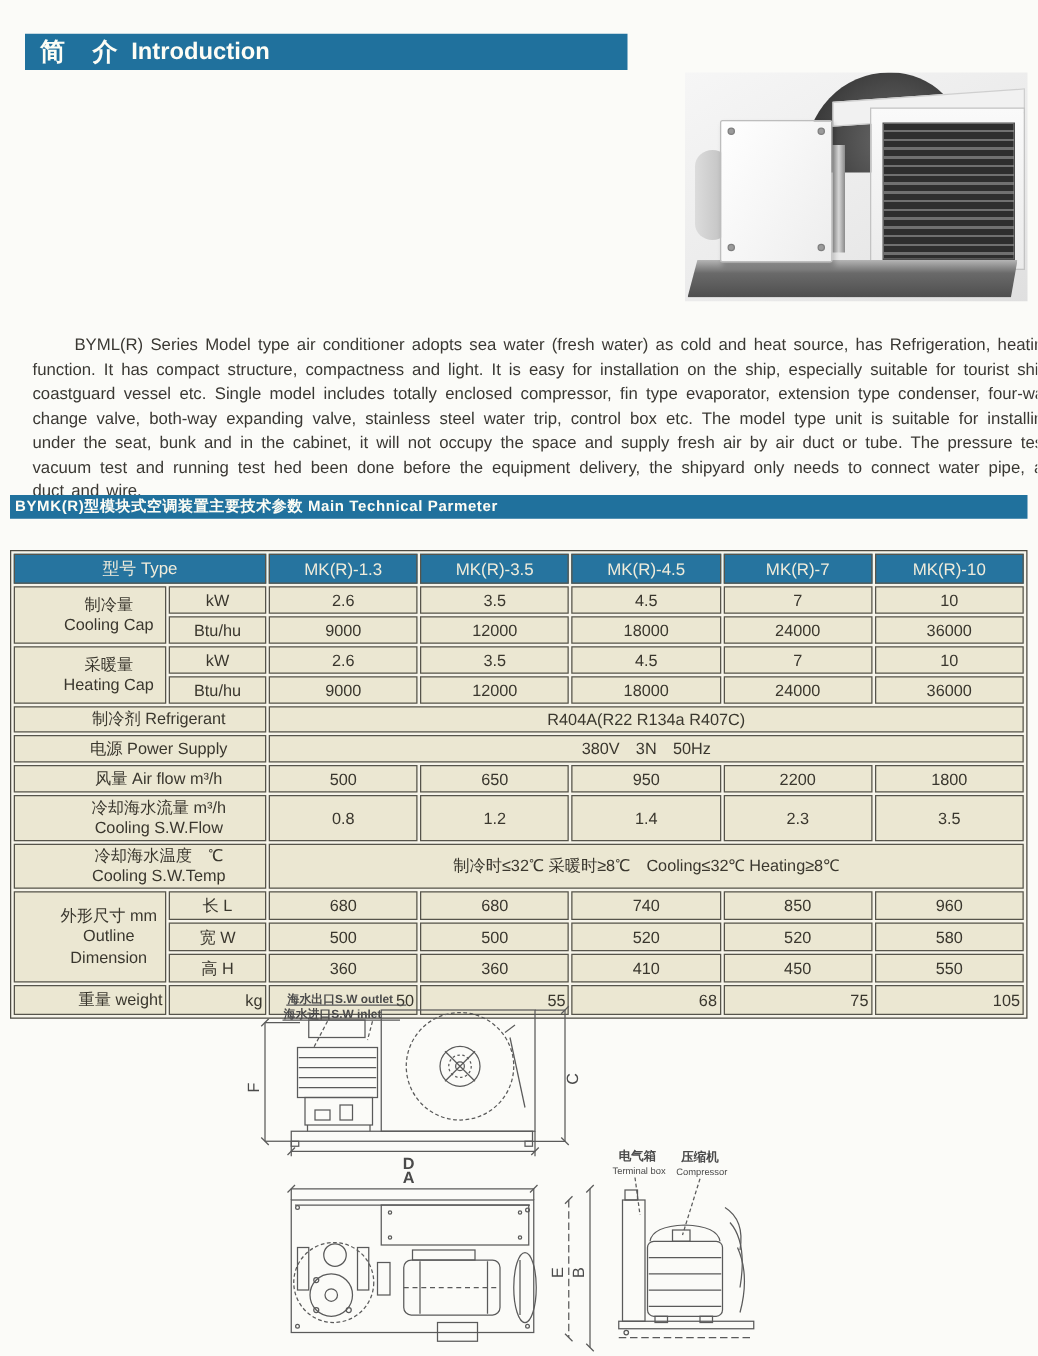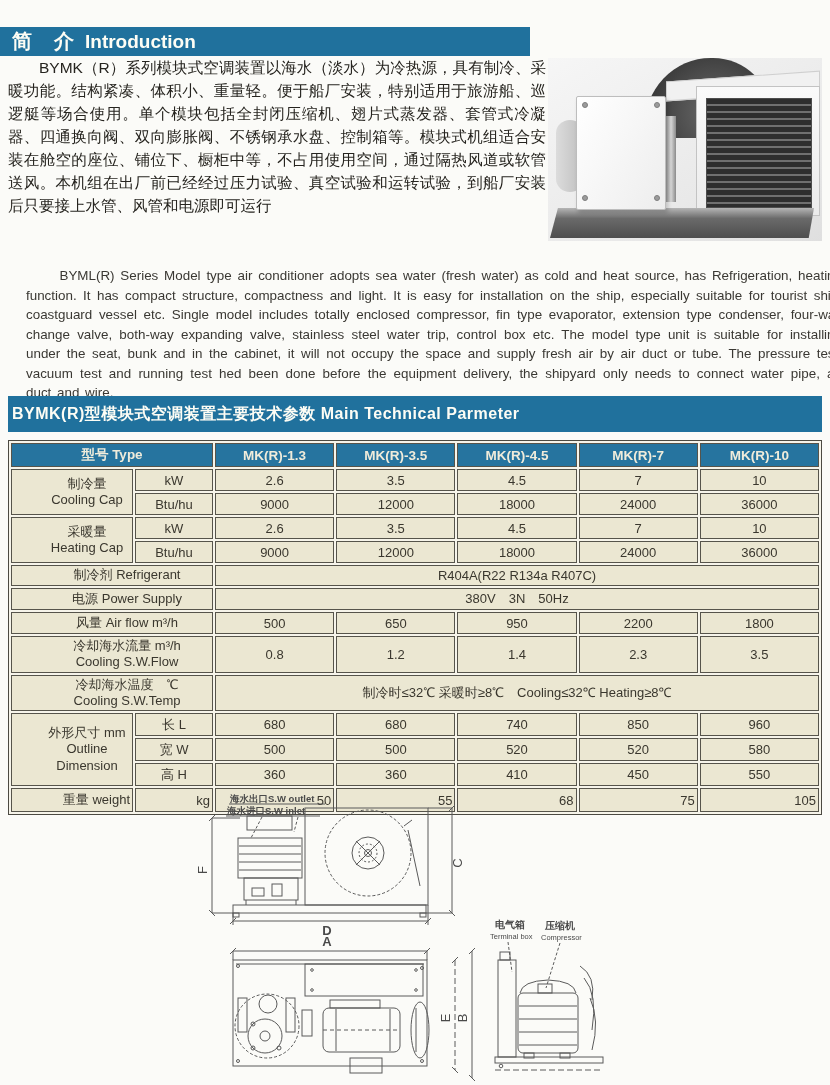--- a/index.html
+++ b/index.html
@@ -1,23 +1,23 @@
 <!DOCTYPE html>
 <html><head>
 <meta charset="utf-8">
 <style>
   html,body{margin:0;padding:0;background:#fbfbf8;}
   .page{position:relative;width:830px;height:1085px;background:#fbfbf8;overflow:hidden;
         font-family:"Liberation Sans",sans-serif;color:#2e2c28;}
   
   .banner{position:absolute;background:#20719d;color:#fdfdf5;font-weight:bold;
           display:flex;align-items:center;box-sizing:border-box;}
-  .banner-intro{left:0;top:27px;width:530px;height:29px;font-size:20px;padding-left:12px;letter-spacing:1px;}
+  .banner-intro{left:20px;top:27px;width:482px;height:29px;font-size:20px;padding-left:12px;letter-spacing:1px;}
   .banner-intro .en{margin-left:10px;font-size:19px;letter-spacing:0;}
-  .banner-tech{left:8px;top:396px;width:814px;height:36px;font-size:16px;padding-left:4px;letter-spacing:0.5px;}
+  .banner-tech{left:8px;top:396px;width:814px;height:19px;font-size:12px;padding-left:4px;letter-spacing:0.5px;}
   
   .cn{position:absolute;left:8px;top:56px;width:538px;margin:0;font-size:15.5px;line-height:23px;
       text-align:justify;text-indent:2em;color:#26241f;}
   .en-p{position:absolute;left:8px;top:248px;width:816px;margin:18px;font-size:13.4px;line-height:19.5px;
       text-align:justify;text-indent:2.5em;color:#3a3833;word-spacing:2px;}
   
   .photo{position:absolute;left:548px;top:58px;width:274px;height:183px;overflow:hidden;
          background:linear-gradient(150deg,#f6f6f6,#e9e9e9 65%,#dfdfdf);}
   .photo *{position:absolute;}
   .ph-base{left:2px;right:8px;bottom:3px;height:30px;
@@ -37,21 +37,21 @@
   .ph-ctrlbox{left:28px;top:38px;width:88px;height:112px;border:1px solid #bdbdbd;border-radius:2px;
               background:linear-gradient(120deg,#ffffff,#ededed);box-shadow:2px 3px 4px rgba(0,0,0,.18);}
   .ph-pipe{left:118px;top:58px;width:10px;height:86px;background:linear-gradient(90deg,#9a9a9a,#d7d7d7,#8a8a8a);}
   .dot{width:4px;height:4px;border-radius:50%;background:#9b9b9b;border:1px solid #7e7e7e;}
   
   .tablewrap{position:absolute;left:8px;top:440px;width:814px;border:1px solid #4c4a42;
              background:#f6f4ea;box-sizing:border-box;}
   table{border-collapse:separate;border-spacing:2px;width:100%;table-layout:fixed;}
   th,td{border:1px solid #56544b;background:#ebe7d2;text-align:center;color:#3a372e;
         font-size:13px;padding:1px 2px;overflow:hidden;vertical-align:middle;}
-  th{background:#26749f;color:#f0ecdb;font-weight:bold;font-size:13.5px;height:20px;}
+  th{background:#26749f;color:#f0ecdb;font-weight:normal;font-size:13.5px;height:20px;}
   td.lab{font-size:13px;line-height:1.25;padding-left:32px;}
   tr.rs td{height:18px;}
   tr.rt td{height:17px;}
   tr.rm td{height:30px;}
   tr.rd td{height:19px;text-align:center;}
   tr.rw td{height:20px;text-align:right;}
   
   .drawings{position:absolute;left:0;top:788px;width:830px;height:297px;}
   .drawings text{font-family:"Liberation Sans",sans-serif;fill:#4a4a4a;}
   .dimletter{font-family:"Liberation Serif",serif;font-size:13px;fill:#3c3c3c;}
@@ -59,21 +59,20 @@
 </head>
 <body>
 
 <div class="page">
 
   <div class="banner banner-intro">
     <span>简　介</span>
     <span class="en">Introduction</span>
   </div>
 
-  <p class="cn">BYMK（R）系列模块式空调装置以海水（淡水）为冷热源，具有制冷、采暖功能。结构紧凑、体积小、重量轻。便于船厂安装，特别适用于旅游船、巡逻艇等场合使用。单个模块包括全封闭压缩机、翅片式蒸发器、套管式冷凝器、四通换向阀、双向膨胀阀、不锈钢承水盘、控制箱等。模块式机组适合安装在舱空的座位、铺位下、橱柜中等，不占用使用空间，通过隔热风道或软管送风。本机组在出厂前已经经过压力试验、真空试验和运转试验，到船厂安装后只要接上水管、风管和电源即可运行</p>
 
   <div class="photo">
     <div class="ph-fan"></div>
     <div class="ph-topslant"></div>
     <div class="ph-casing"></div>
     <div class="ph-coil"></div>
     <div class="ph-base"></div>
     <div class="ph-motor"></div>
     <div class="ph-pipe"></div>
     <div class="ph-ctrlbox">

